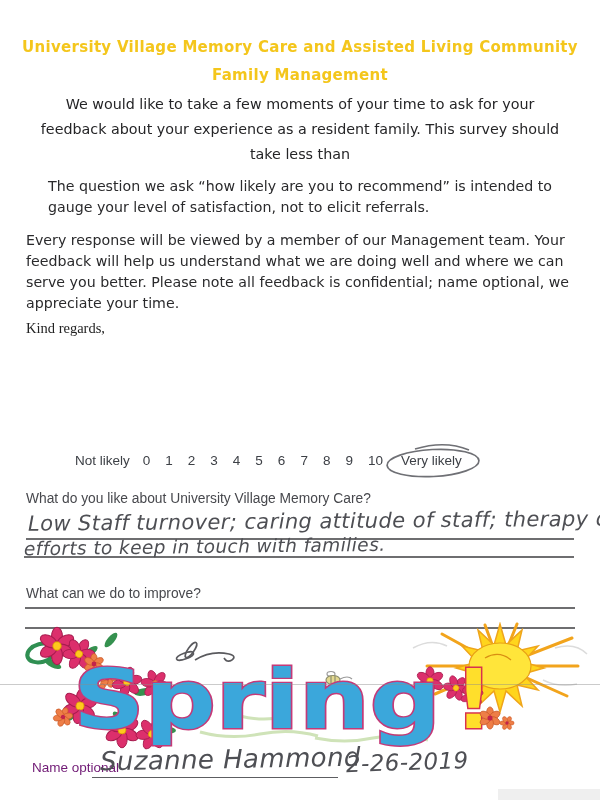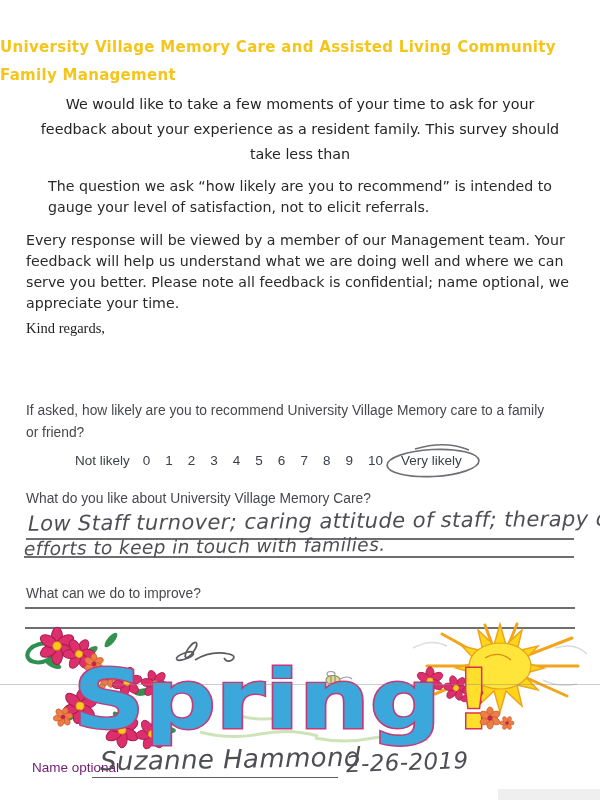--- a/index.html
+++ b/index.html
@@ -1,20 +1,20 @@
 <!DOCTYPE html>
 <html><head>
 <meta charset="utf-8">
 <style>
   html,body{margin:0;padding:0;background:#ffffff;}
   .page{position:relative;width:600px;height:800px;background:#ffffff;overflow:hidden;
         font-family:"DejaVu Sans",sans-serif;color:#2e2e30;}
   .abs{position:absolute;}
 
-  .title{left:0;top:33px;width:600px;color:#F4C61C;
+  .title{left:0;top:33px;width:600px;text-align:center;color:#F4C61C;
          font-weight:bold;font-size:15px;line-height:28px;letter-spacing:.3px;}
   .intro{left:40px;top:92px;width:520px;text-align:center;font-size:14.3px;
          line-height:25px;color:#252527;}
   .intro b{display:block;}
   .para{left:26px;width:550px;font-size:14.2px;line-height:21px;color:#2a2a2c;}
   #para1{top:176px;margin-left:22px;}
   #para2{top:230px;}
   .regards{left:26px;top:320px;font-family:"Liberation Serif",serif;font-size:14.5px;color:#222;}
   .sig{left:26px;top:346px;font-style:italic;font-weight:600;font-size:17px;
        line-height:22px;color:#333;font-family:"DejaVu Serif",serif;letter-spacing:.4px;}
@@ -62,21 +62,20 @@
 
   <div class="abs intro">
     <span>We would like to take a few moments of your time to ask for your feedback about your experience as a resident family. This survey should take less than</span>
   </div>
 
   <div id="para1" class="abs para">The question we ask “how likely are you to recommend” is intended to gauge your level of satisfaction, not to elicit referrals.</div>
   <div id="para2" class="abs para">Every response will be viewed by a member of our Management team. Your feedback will help us understand what we are doing well and where we can serve you better. Please note all feedback is confidential; name optional, we appreciate your time.</div>
 
   <div class="abs regards">Kind regards,</div>
 
-  <div id="q-recommend" class="abs question">If asked, how likely are you to recommend University Village Memory care to a family or friend?</div>
 
   <div class="abs scale">
     <span class="lowlab">Not likely</span>
     <span class="nums">
       <span>0</span>
       <span>1</span>
       <span>2</span>
       <span>3</span>
       <span>4</span>
       <span>5</span>

